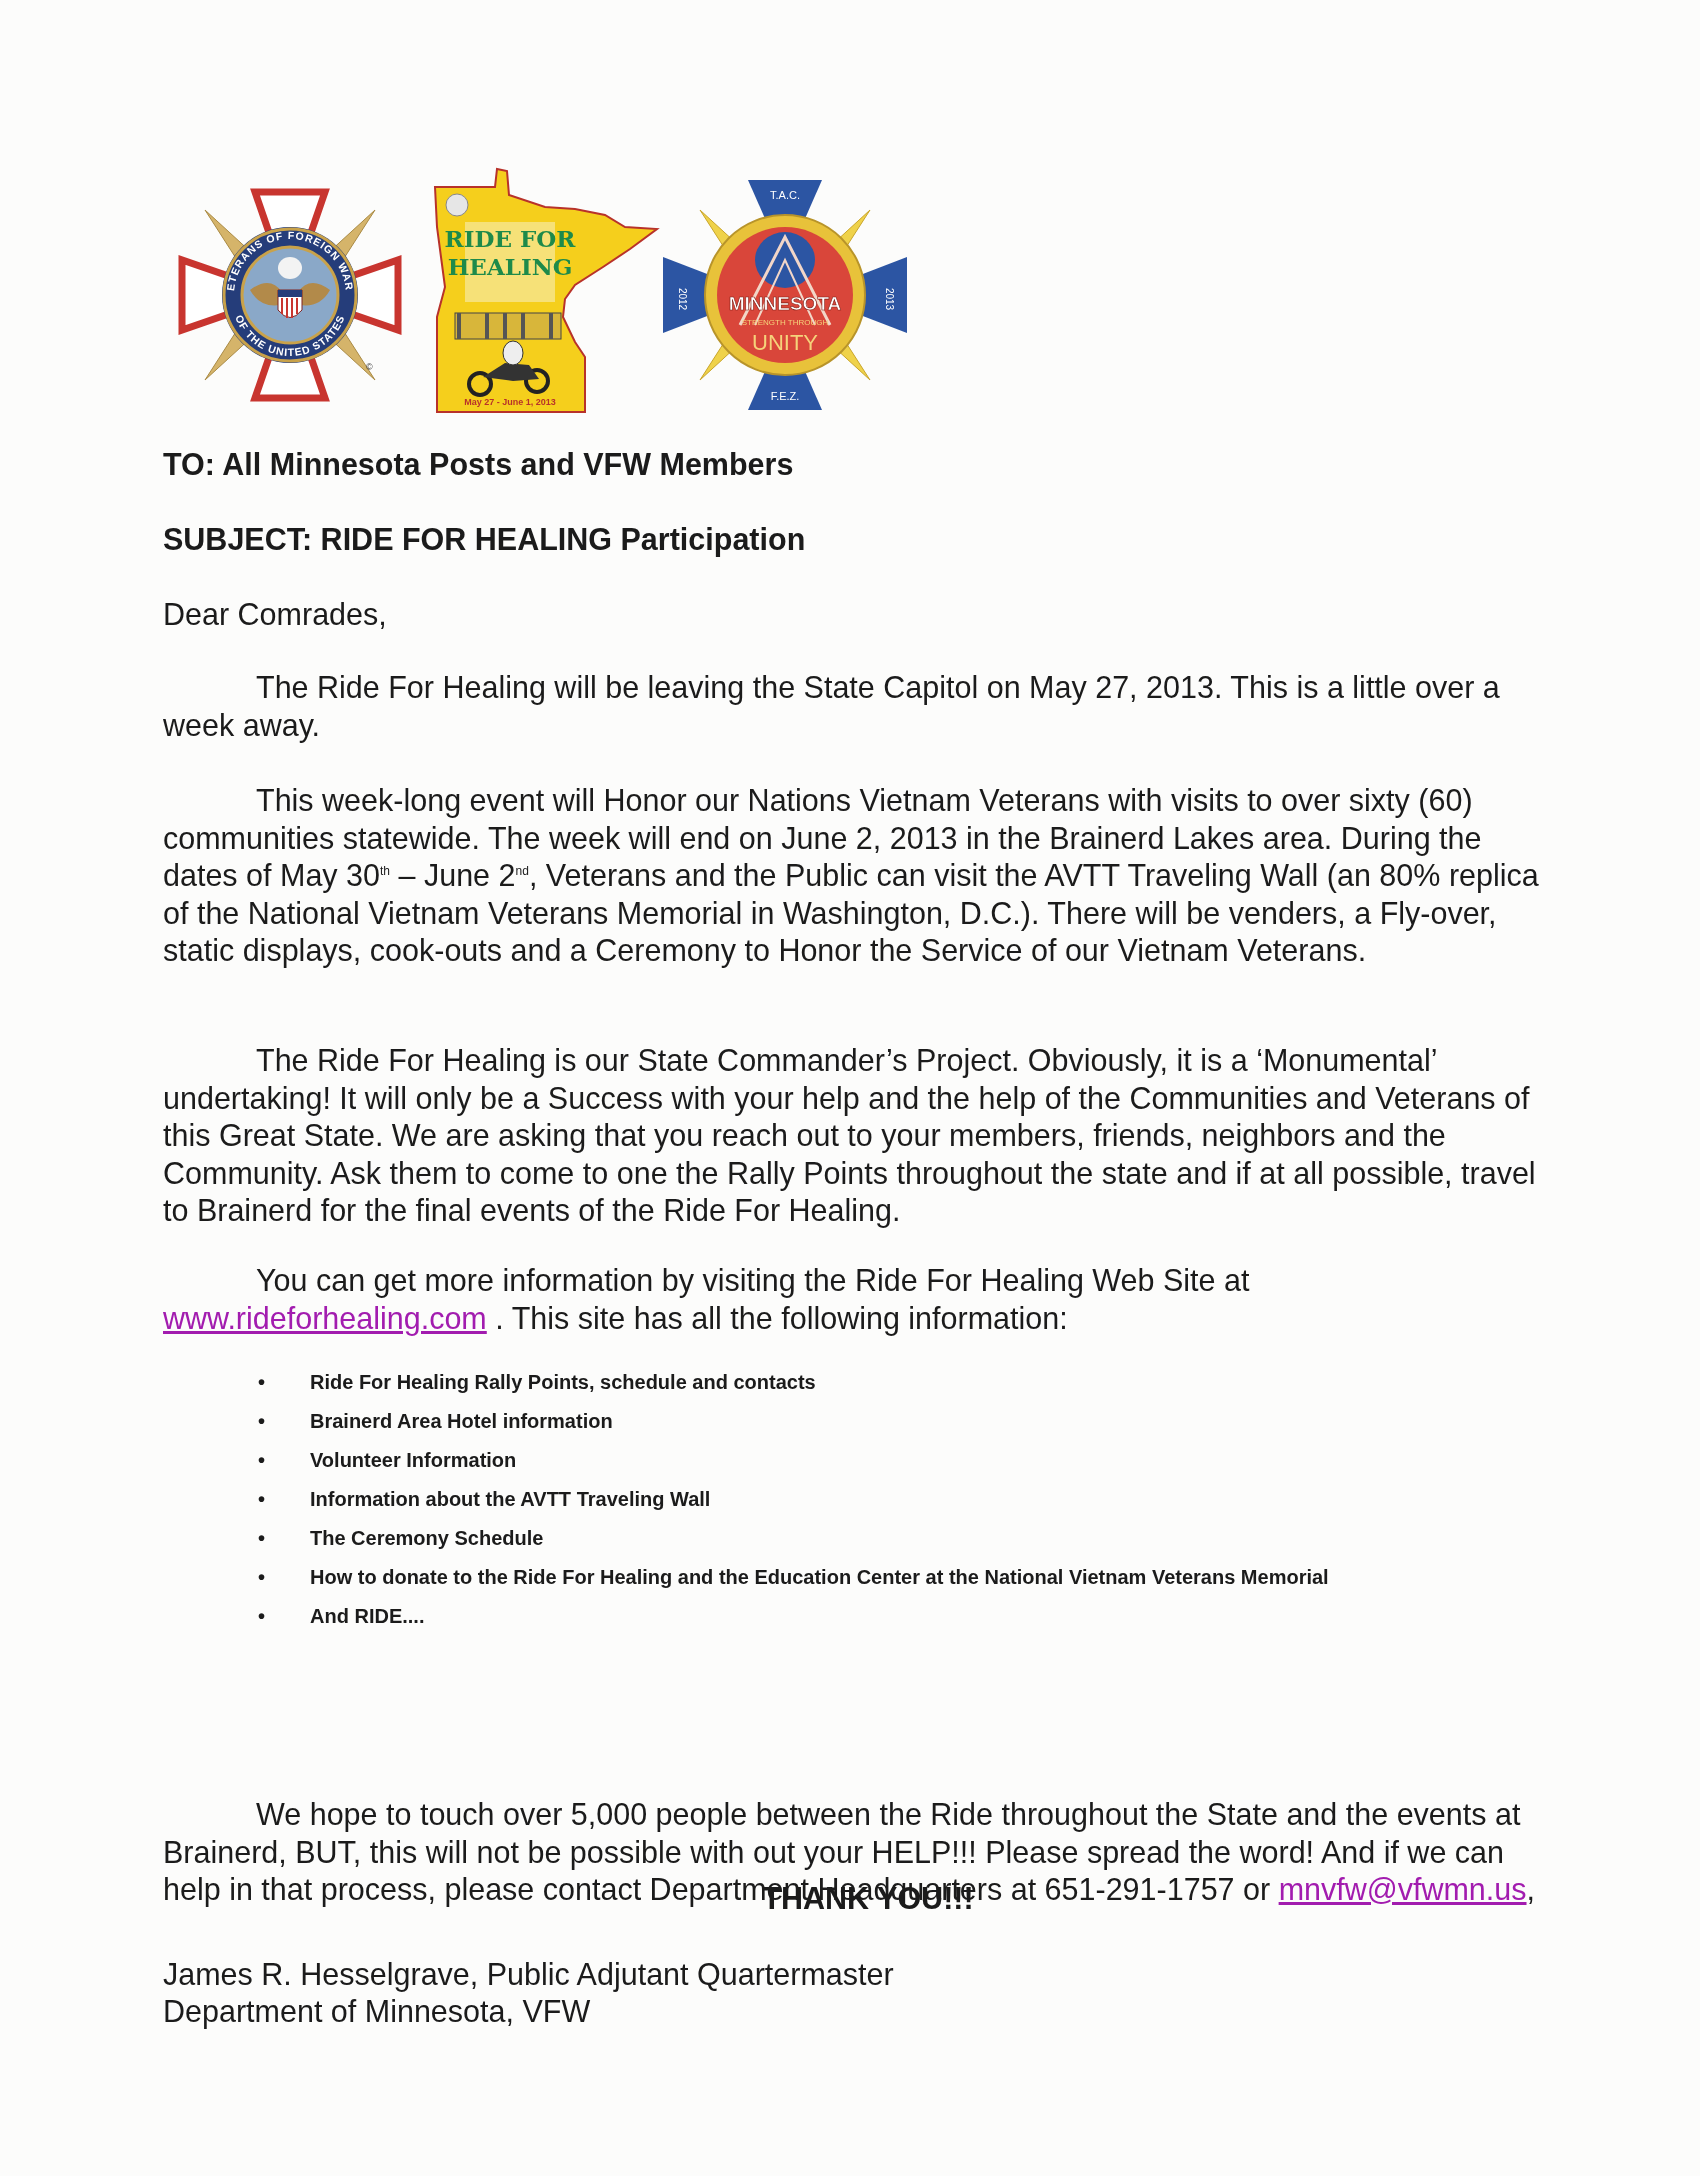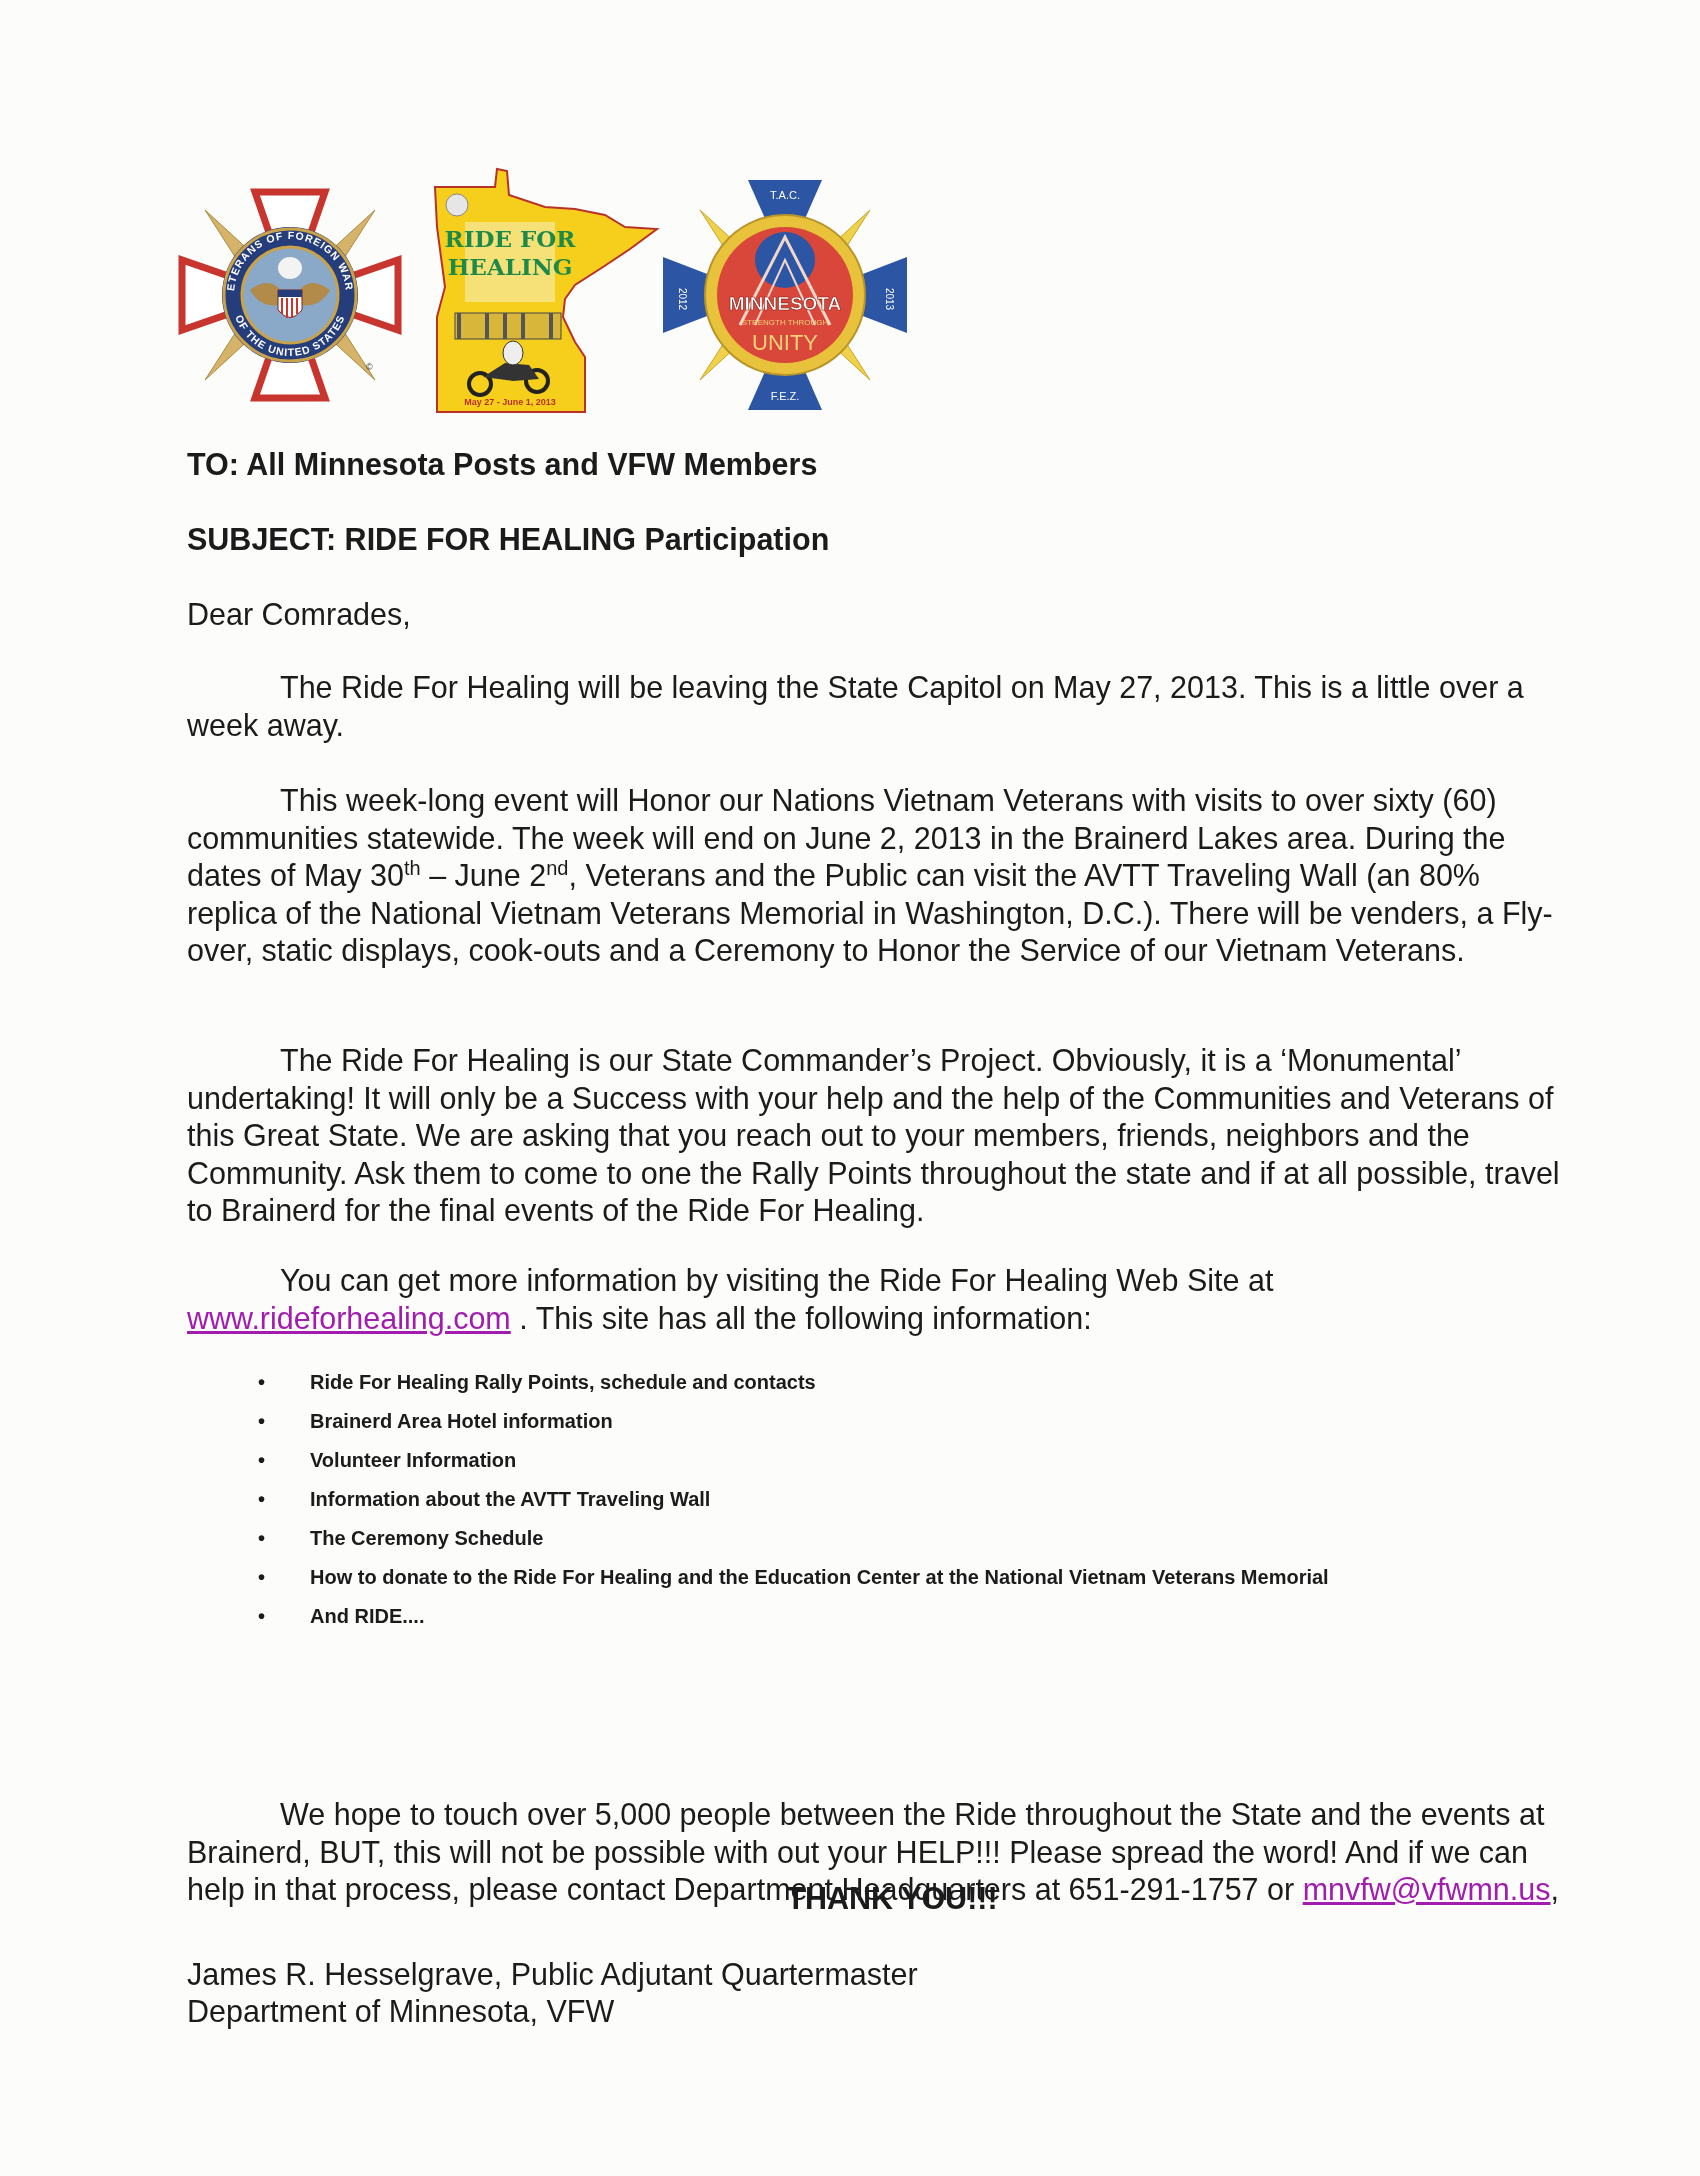--- a/index.html
+++ b/index.html
@@ -8,21 +8,21 @@
   .page { position:absolute; left:0; top:0; width:1700px; height:2176px; background:#fcfcfb; }
 
   
   .logos { position:absolute; left:170px; top:165px; width:740px; height:260px; }
   .logo { position:absolute;text-align:right; }
   .logo svg { display:block; }
   #logo-vfw { left:0; top:15px; width:240px; height:230px; }
   #logo-rfh { left:255px; top:2px; width:240px; height:250px; }
   #logo-tac { left:490px; top:10px; width:250px; height:240px; }
 
-  .text { position:absolute; left:163px; width:1390px; font-size:30.5px; line-height:37.5px;margin-left:24px; }
+  .text { position:absolute; left:163px; width:1390px; font-size:30.5px; line-height:37.5px; }
   .bold { font-weight:bold; }
   .indent { text-indent:93px; }
 
   #to-line { top:446px; }
   #subject-line { top:521px; }
   #salutation { top:596px; }
   #para1 { top:669px; }
   #para2 { top:782px; }
   #para3 { top:1042px; }
   #para4 { top:1262px; }
@@ -30,21 +30,21 @@
 
   ul.bullets { position:absolute; left:180px; top:1363px; width:1370px; margin:0; padding:0; list-style:none;
                font-size:20px; line-height:39px; font-weight:bold; }
   ul.bullets li { position:relative; padding-left:130px; }
   ul.bullets li::before { content:"\2022"; position:absolute; left:78px; top:0; font-weight:bold; }
 
   #para5 { top:1796px; }
   #thank-you { top:1880px; left:0; width:1700px; text-align:center; text-indent:0; padding-left:16px; }
   #thank-you span { position:relative; left:2px; }
   #sig { top:1956px; line-height:37px; }
-  sup { font-size:20px; line-height:0; }
+  sup { font-size:12px; line-height:0; }
 </style>
 </head>
 <body>
 
 <div class="page">
 
   <div class="logos">
 
     <div class="logo" id="logo-vfw">
       <svg width="240" height="230" viewBox="0 0 240 230">

